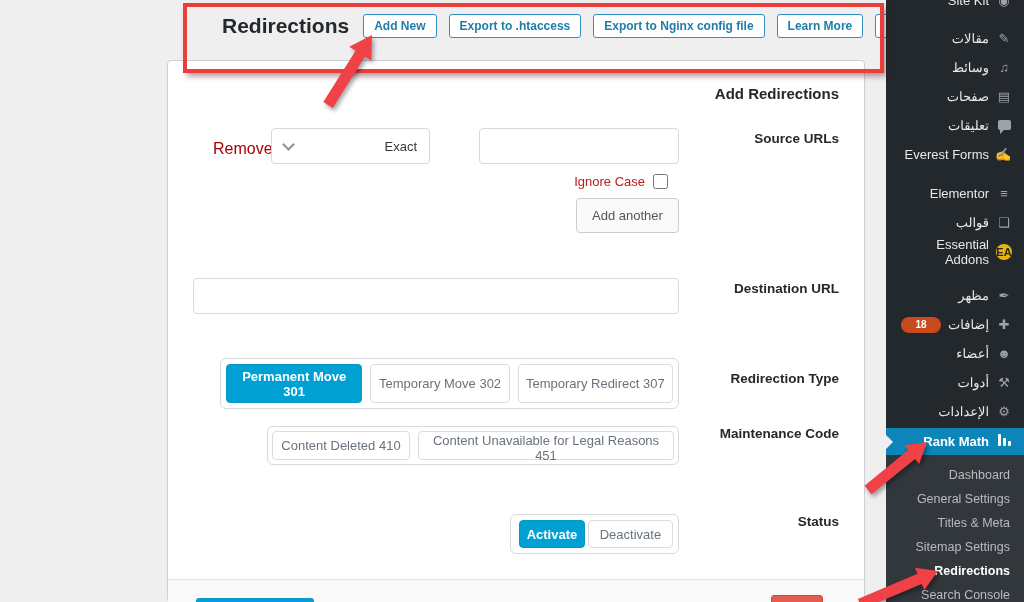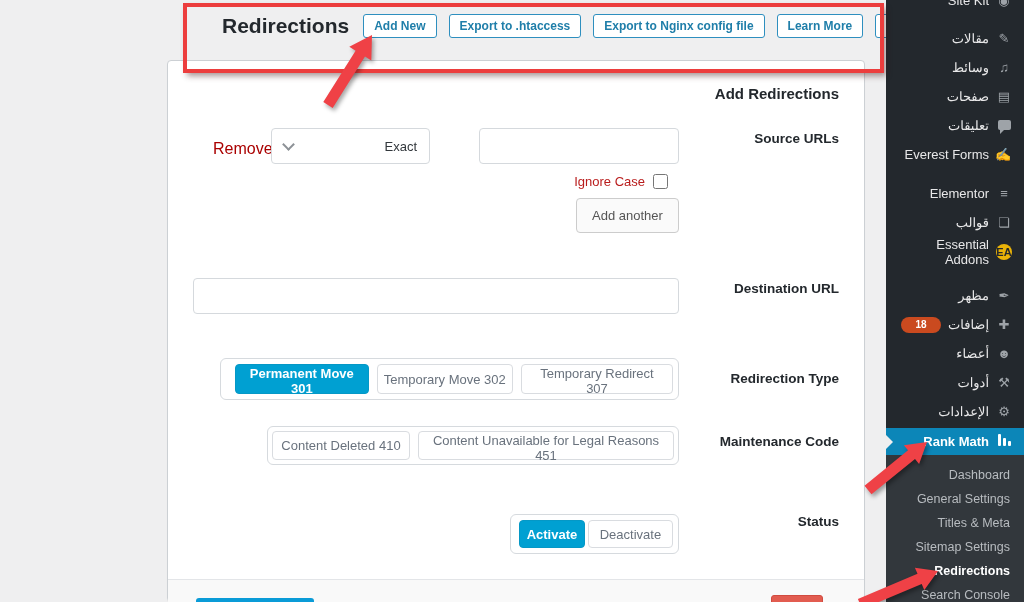--- a/index.html
+++ b/index.html
@@ -110,27 +110,27 @@
     <div class="ignore-row">
       <label>Ignore Case</label>
       <input type="checkbox" style="">
     </div>
     <button class="add-another">Add another</button>
 
     <div class="f-label" style="top:220px;">Destination URL</div>
     <input class="txt" style="left: 25px; top: 217px; width: 486px; height: 36px;" type="text">
 
     <div class="f-label" style="top:310px;">Redirection Type</div>
-    <div class="group" style="left:52px;top:297px;width:459px;height:42px;padding-left:14px;">
+    <div class="group" style="left:52px;top:297px;width:459px;height:51px;">
       <button class="opt sel-blue" style="width:137px;">Permanent Move 301</button>
       <button class="opt" style="width:140px;">Temporary Move 302</button>
       <button class="opt" style="width:156px;">Temporary Redirect 307</button>
     </div>
 
-    <div class="f-label" style="top:373px;margin-left:43px;">Maintenance Code</div>
+    <div class="f-label" style="top:365px;margin-left:43px;">Maintenance Code</div>
     <div class="group" style="left:99px;top:365px;width:412px;height:39px;padding:4px;">
       <button class="opt" style="width:138px;">Content Deleted 410</button>
       <button class="opt" style="width:256px;">Content Unavailable for Legal Reasons 451</button>
     </div>
 
     <div class="f-label" style="top:453px;">Status</div>
     <div class="group" style="left:342px;top:453px;width:169px;height:40px;gap:3px;padding-left:8px;">
       <button class="opt sel-blue" style="width:68px;">Activate</button>
       <button class="opt" style="width:88px;">Deactivate</button>
     </div>

